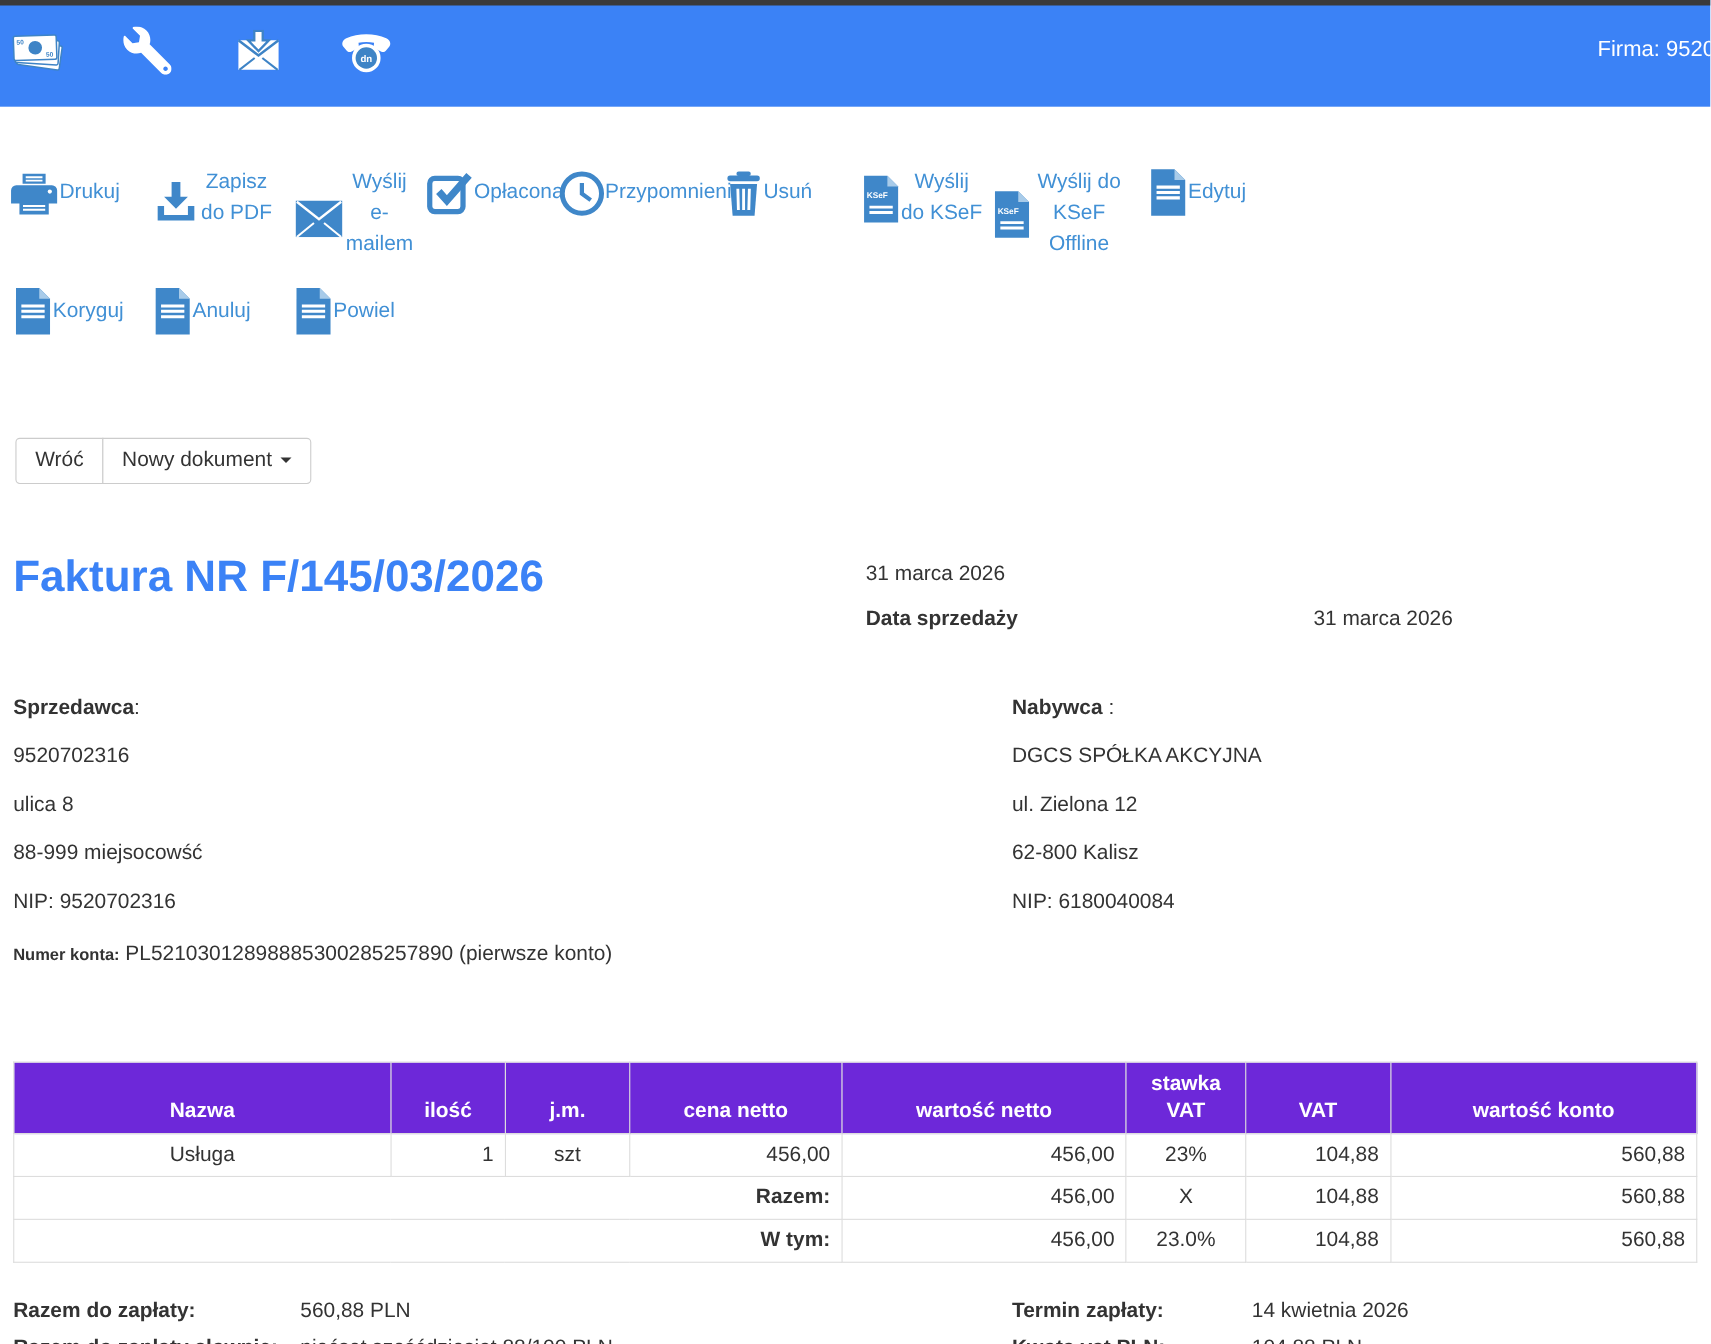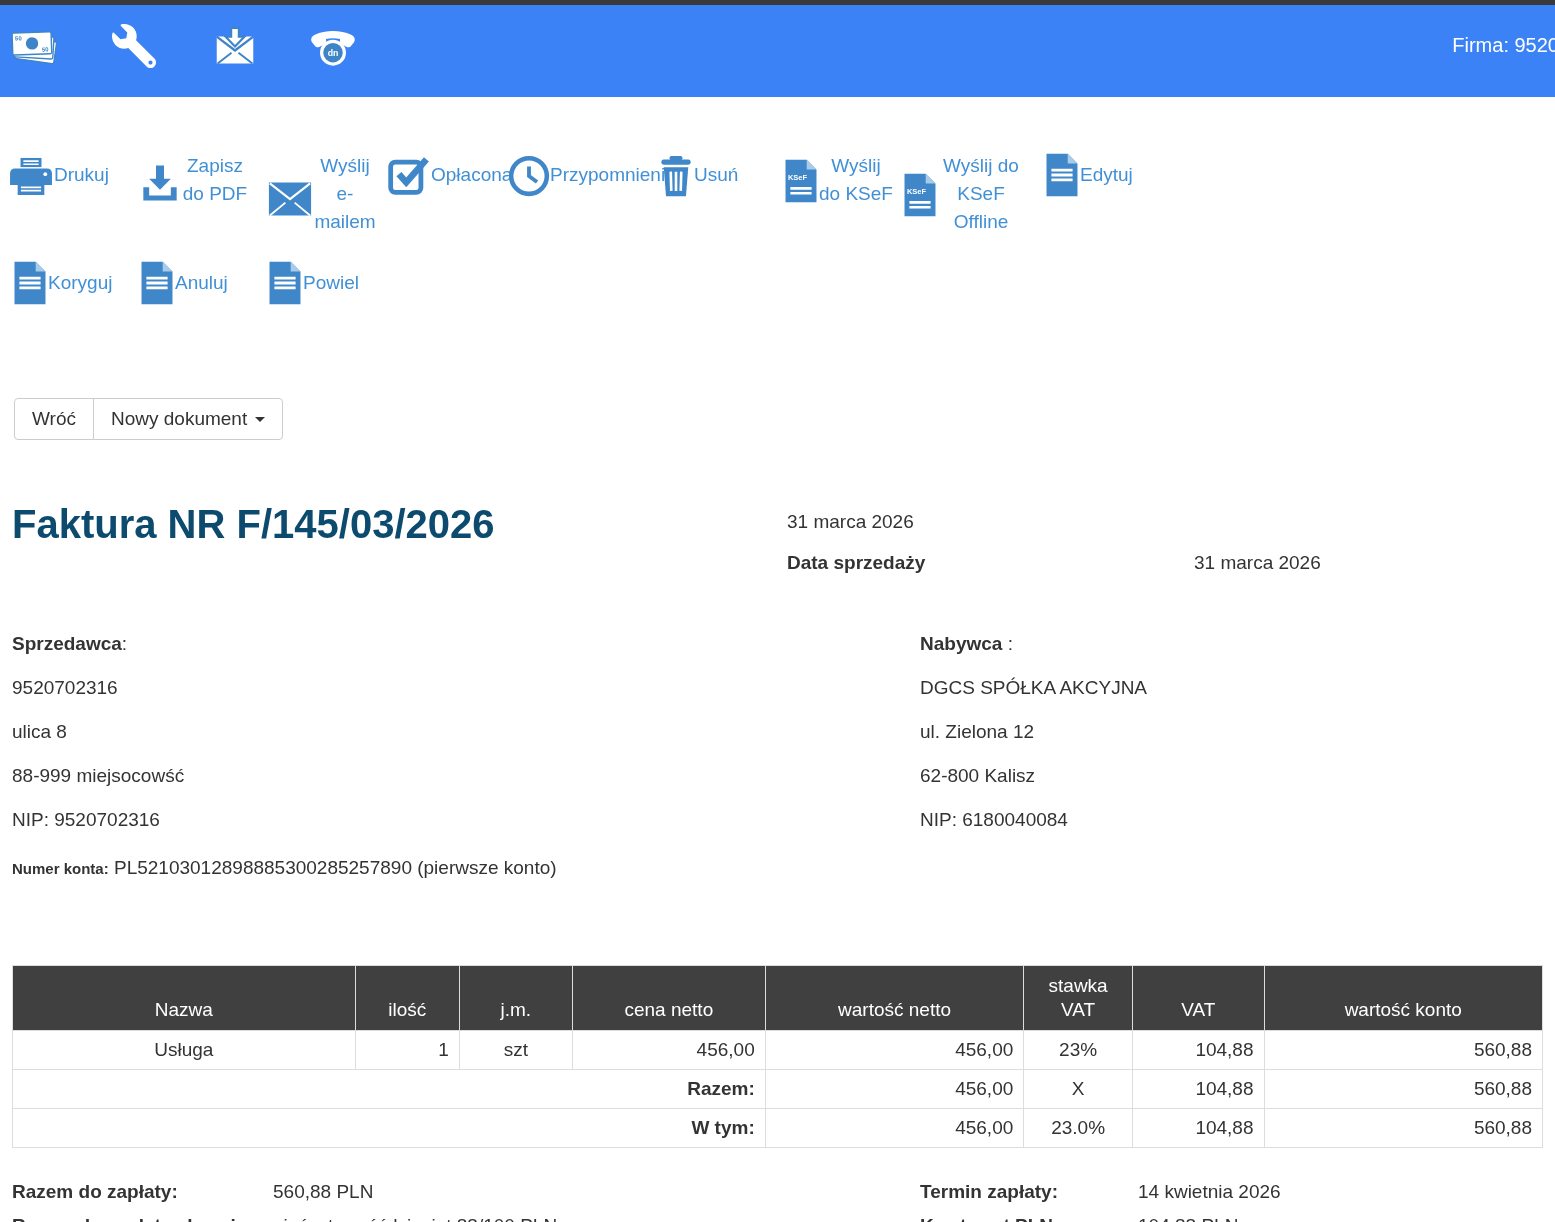--- a/index.html
+++ b/index.html
@@ -19,37 +19,37 @@
   .tb .lb{font-size:19px;line-height:28px;color:#4190d5;margin-top:2px}
   
   .grp{position:absolute;top:398px;left:14px;display:flex}
   .btn{background:#fff;border:1px solid #ccc;color:#333;font-size:19px;line-height:26px;
        padding:7px 17px;cursor:pointer;font-family:inherit}
   .btn:first-child{border-radius:4px 0 0 4px}
   .btn:last-child{border-radius:0 4px 4px 0;margin-left:-1px}
   .caret{display:inline-block;width:0;height:0;border-left:5px solid transparent;
          border-right:5px solid transparent;border-top:5px solid #333;margin-left:8px;vertical-align:middle}
   
-  .invtitle{position:absolute;top:502px;left:12px;font-size:40px;font-weight:bold;color:#0c4a6e;white-space:nowrap}
+  .invtitle{position:absolute;top:502px;left:12px;font-size:40px;font-weight:bold;color:#3b82f6;white-space:nowrap}
   .dates{position:absolute;top:509px;left:787px;width:760px}
   .drow{display:flex;margin-bottom:15px;font-size:19px;line-height:26px}
   .drow .dl{font-weight:bold;width:407px;flex:none}
   
   .party{position:absolute;top:631px;font-size:19px;line-height:26px}
   .party.seller{left:12px;width:580px}
   .party.buyer{left:920px;width:620px}
   .party .hd{font-weight:bold;margin-bottom:18px}
   .party .hd .sfx{font-weight:normal}
   .party p{margin:0 0 18px 0}
   .bank{margin-top:10px;line-height:33px}
   .bank b{font-size:15px}
   
   .invtable{position:absolute;top:965px;left:12px;width:1531px}
   table{width:100%;border-collapse:collapse;table-layout:fixed}
-  th{background:#404040;color:#fff;font-weight:normal;font-size:19px;text-align:center;
+  th{background:#6d28d9;color:#fff;font-weight:bold;font-size:19px;text-align:center;
      vertical-align:bottom;padding:8px;border:1px solid #ddd;height:63px;box-sizing:border-box;line-height:24px}
   td{font-size:19px;padding:6px 10px;border:1px solid #ddd;line-height:26px;height:39px;box-sizing:border-box}
   td.ar{text-align:right} td.ac{text-align:center}
   td.lab{font-weight:bold;text-align:right}
   
   .srow{position:absolute;display:flex;font-size:19px;line-height:26px}
   .srow .sl{font-weight:bold;flex:none}
   .sL{left:12px}.sL .sl{width:261px}
   .sR{left:920px}.sR .sl{width:218px}
   .bold{font-weight:normal}

